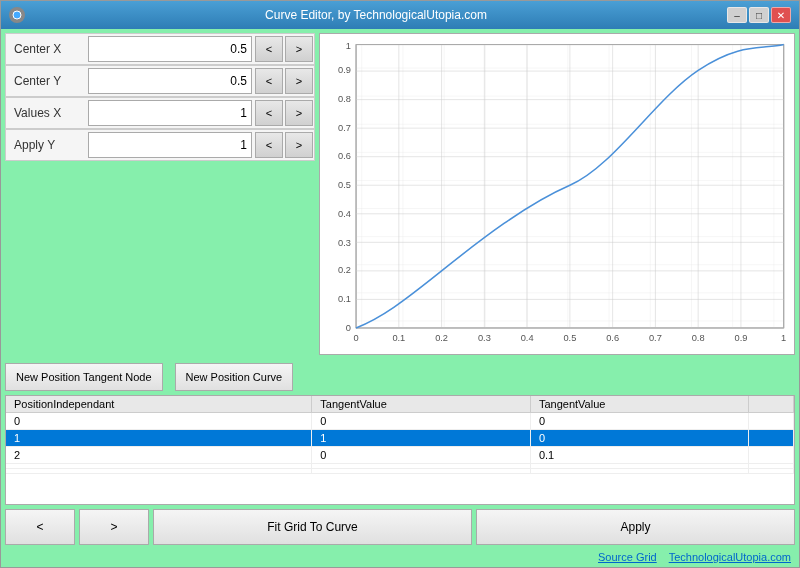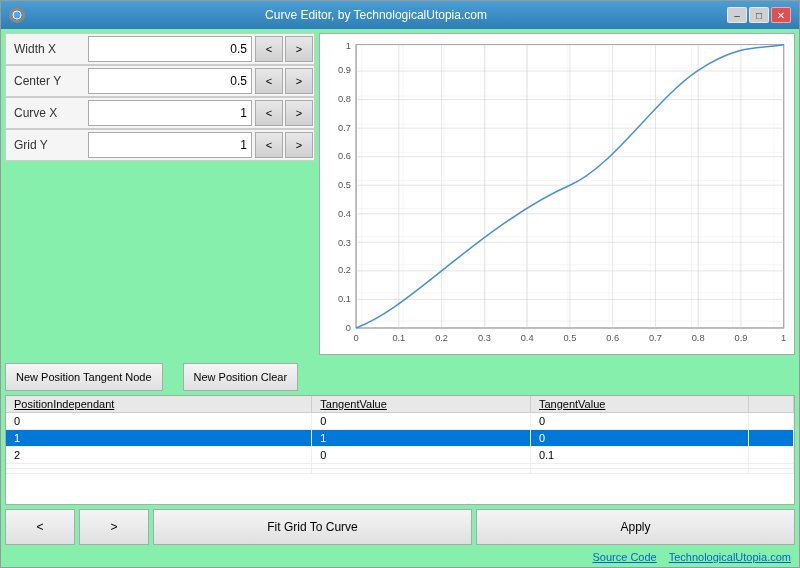--- a/index.html
+++ b/index.html
@@ -116,21 +116,21 @@
       background: white;
       border: 1px solid #aaa;
       position: relative;
     }
     .bottom-section {
       flex-shrink: 0;
       padding: 0 4px;
     }
     .node-buttons {
       display: flex;
-      gap: 20px;
+      gap: 12px;
       padding: 4px 0;
     }
     .node-btn {
       padding: 4px 10px;
       border: 1px solid #aaa;
       background: linear-gradient(to bottom, #f5f5f5, #e0e0e0);
       cursor: pointer;
       font-size: 11px;
       height: 28px;
     }
@@ -145,21 +145,20 @@
       border-collapse: collapse;
       font-size: 11px;
     }
     table th {
       background: #e8e8e8;
       border-bottom: 1px solid #ccc;
       padding: 2px 8px;
       text-align: left;
       font-weight: normal;
       border-right: 1px solid #ccc;
-      text-decoration: underline;
     }
     table td {
       padding: 2px 8px;
       border-bottom: 1px solid #eee;
       border-right: 1px solid #eee;
     }
     table tr.selected td {
       background: #0078d7;
       color: white;
     }
@@ -214,39 +213,39 @@
       <div class="title-btn close">✕</div>
     </div>
   </div>
 
   <div class="main-content">
 
     <div class="left-panel">
 
       <div id="param-rows">
           <div class="param-row">
-      <div class="param-label">Width X</div>
+      <div class="param-label">Center X</div>
       <input class="param-input" type="text" value="0.5" style="">
       <button class="param-btn">&lt;</button>
       <button class="param-btn">&gt;</button>
     </div>
           <div class="param-row">
       <div class="param-label">Center Y</div>
       <input class="param-input" type="text" value="0.5" style="">
       <button class="param-btn">&lt;</button>
       <button class="param-btn">&gt;</button>
     </div>
           <div class="param-row">
-      <div class="param-label">Curve X</div>
+      <div class="param-label">Values X</div>
       <input class="param-input" type="text" value="1" style="">
       <button class="param-btn">&lt;</button>
       <button class="param-btn">&gt;</button>
     </div>
           <div class="param-row">
-      <div class="param-label">Grid Y</div>
+      <div class="param-label">Apply Y</div>
       <input class="param-input" type="text" value="1" style="">
       <button class="param-btn">&lt;</button>
       <button class="param-btn">&gt;</button>
     </div>
         </div>
     </div>
 
     <div class="chart-area">
       <svg class="chart-svg" viewBox="0 0 460 300">
 
@@ -310,21 +309,21 @@
 
         <path d="M 35 280 C 60 270, 80 255, 118 224.6 S 200 160, 242.5 141.5 S 325 58, 367 30 S 430 10, 450 5" fill="none" stroke="#4a90d9" stroke-width="1.5"></path>
       </svg>
     </div>
   </div>
 
   <div class="bottom-section">
 
     <div class="node-buttons">
       <button class="node-btn">New Position Tangent Node</button>
-      <button class="node-btn">New Position Clear</button>
+      <button class="node-btn">New Position Curve</button>
     </div>
 
     <div class="table-container">
       <table>
         <thead>
           <tr>
             <th>PositionIndependant</th>
             <th>TangentValue</th>
             <th>TangentValue</th>
             <th></th>
@@ -367,16 +366,16 @@
 
     <div class="bottom-toolbar">
       <button class="toolbar-btn" style="width:70px;">&lt;</button>
       <button class="toolbar-btn" style="width:70px;">&gt;</button>
       <button class="toolbar-btn wide">Fit Grid To Curve</button>
       <button class="toolbar-btn wide">Apply</button>
     </div>
   </div>
 
   <div class="footer">
-    <a>Source Code</a>
+    <a>Source Grid</a>
     <a>TechnologicalUtopia.com</a>
   </div>
 </div>
 
 </body></html>

